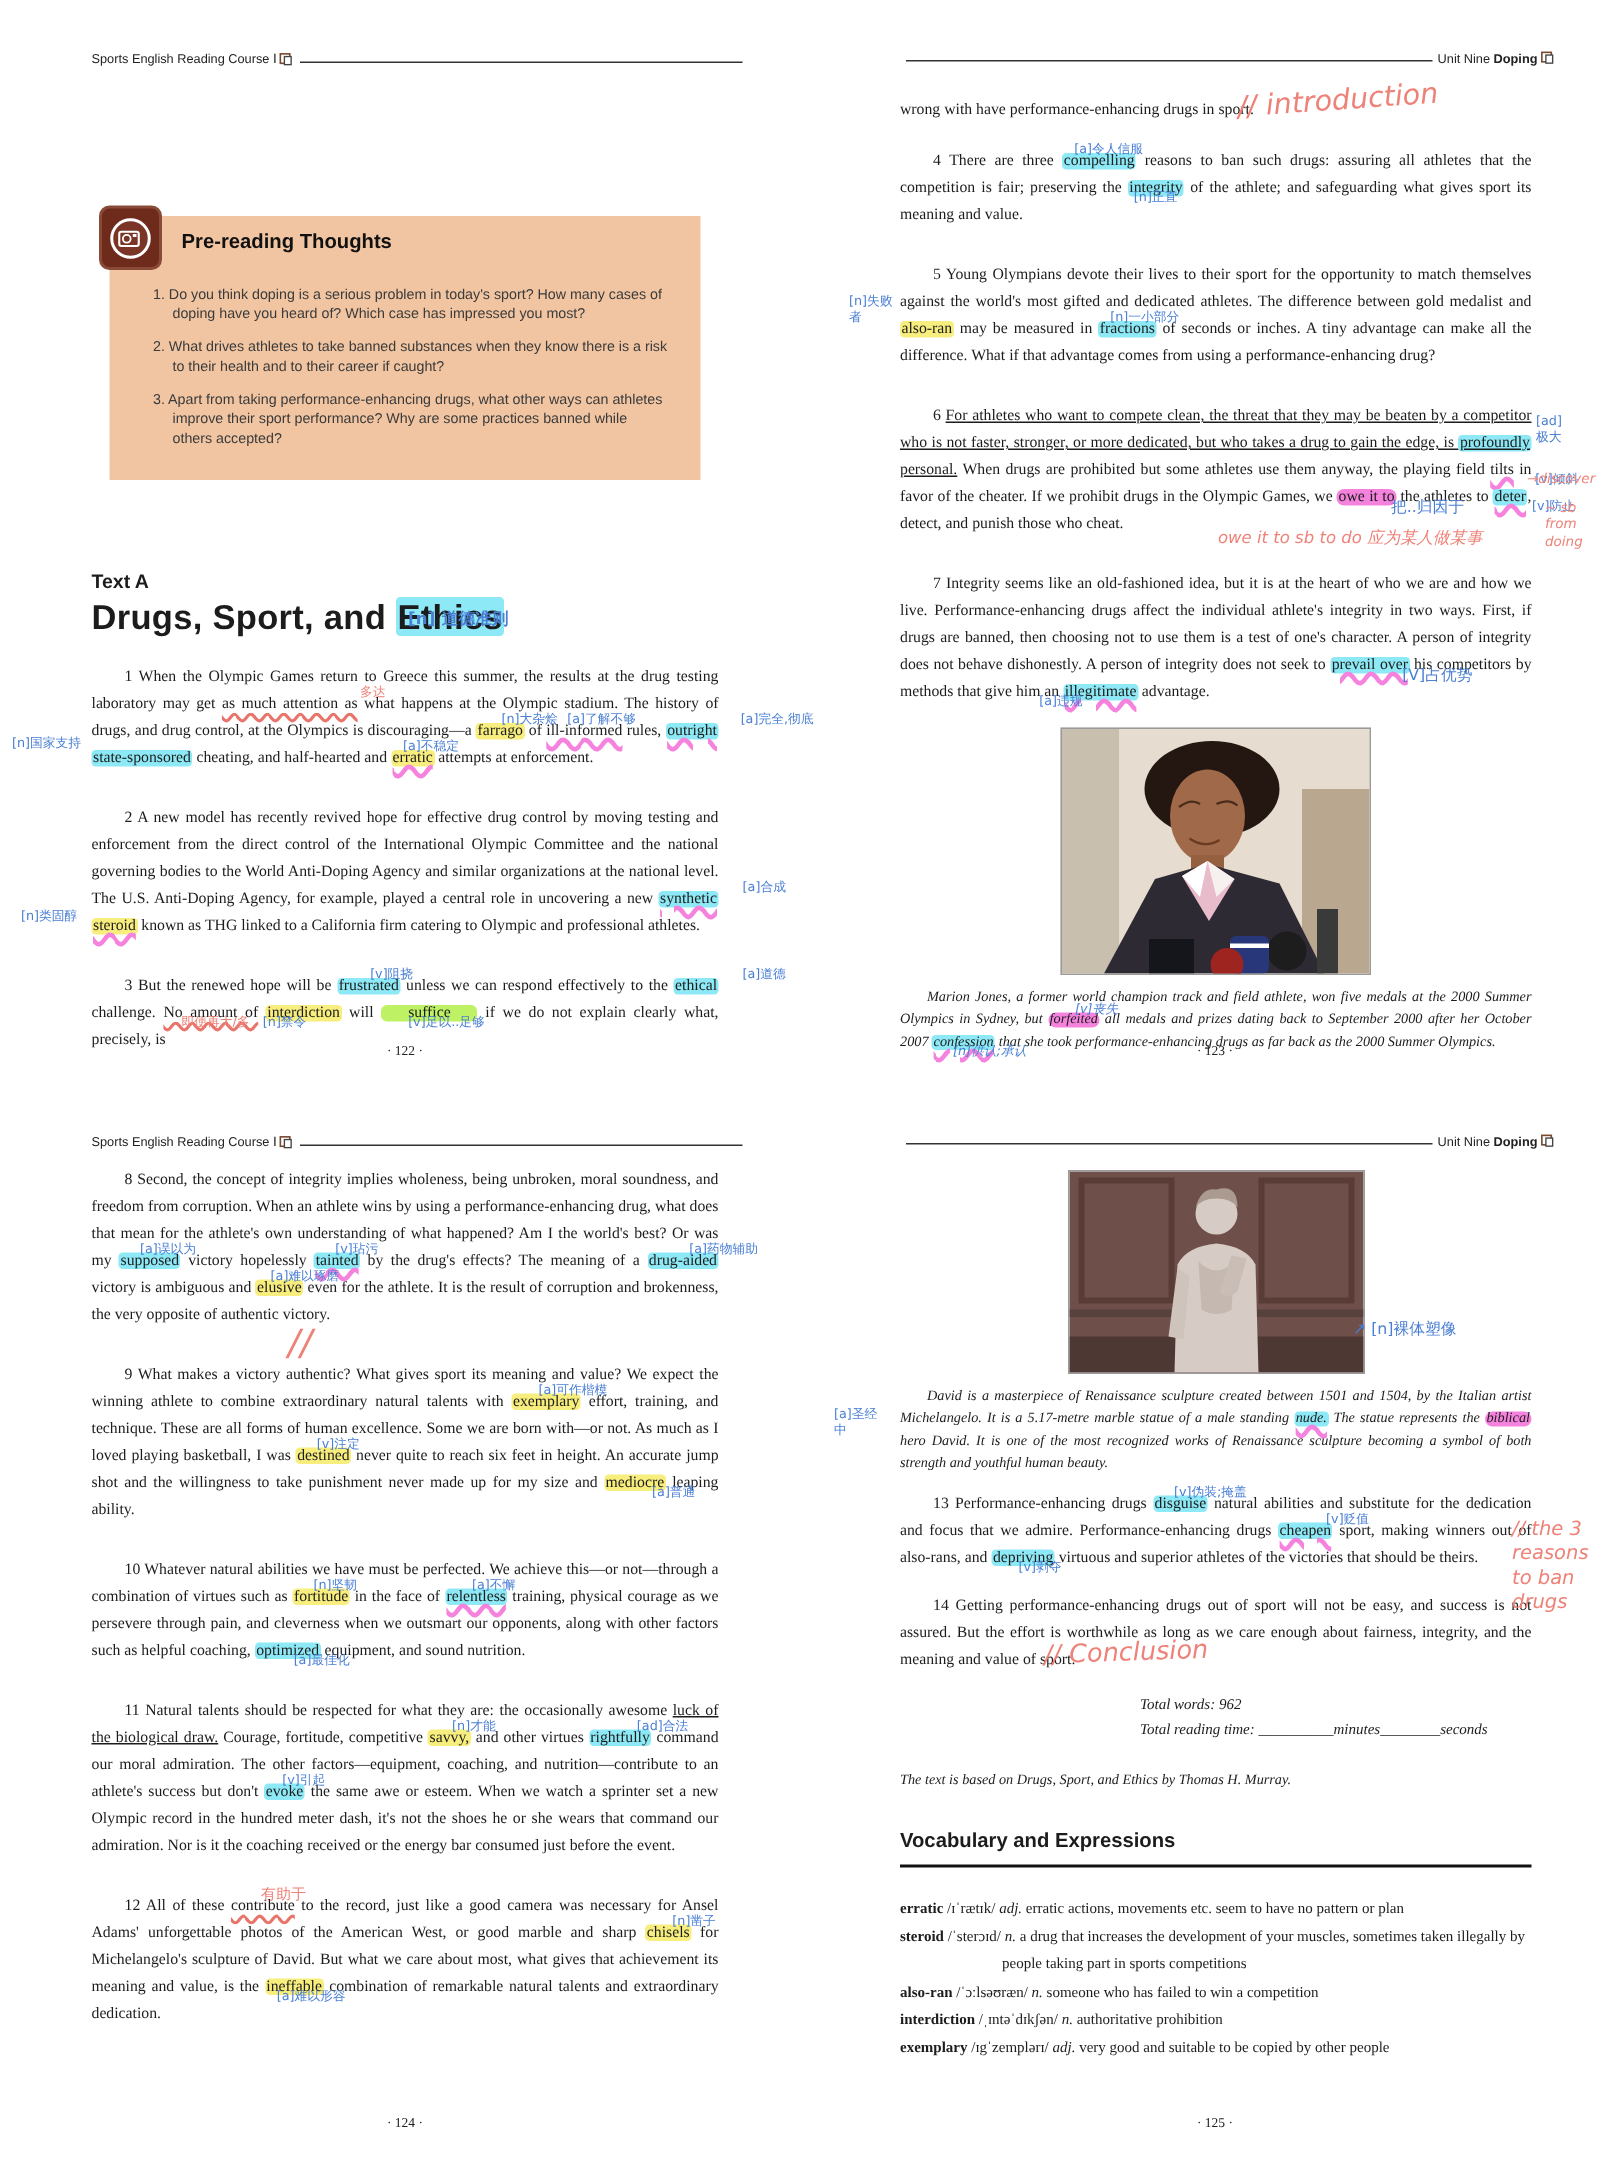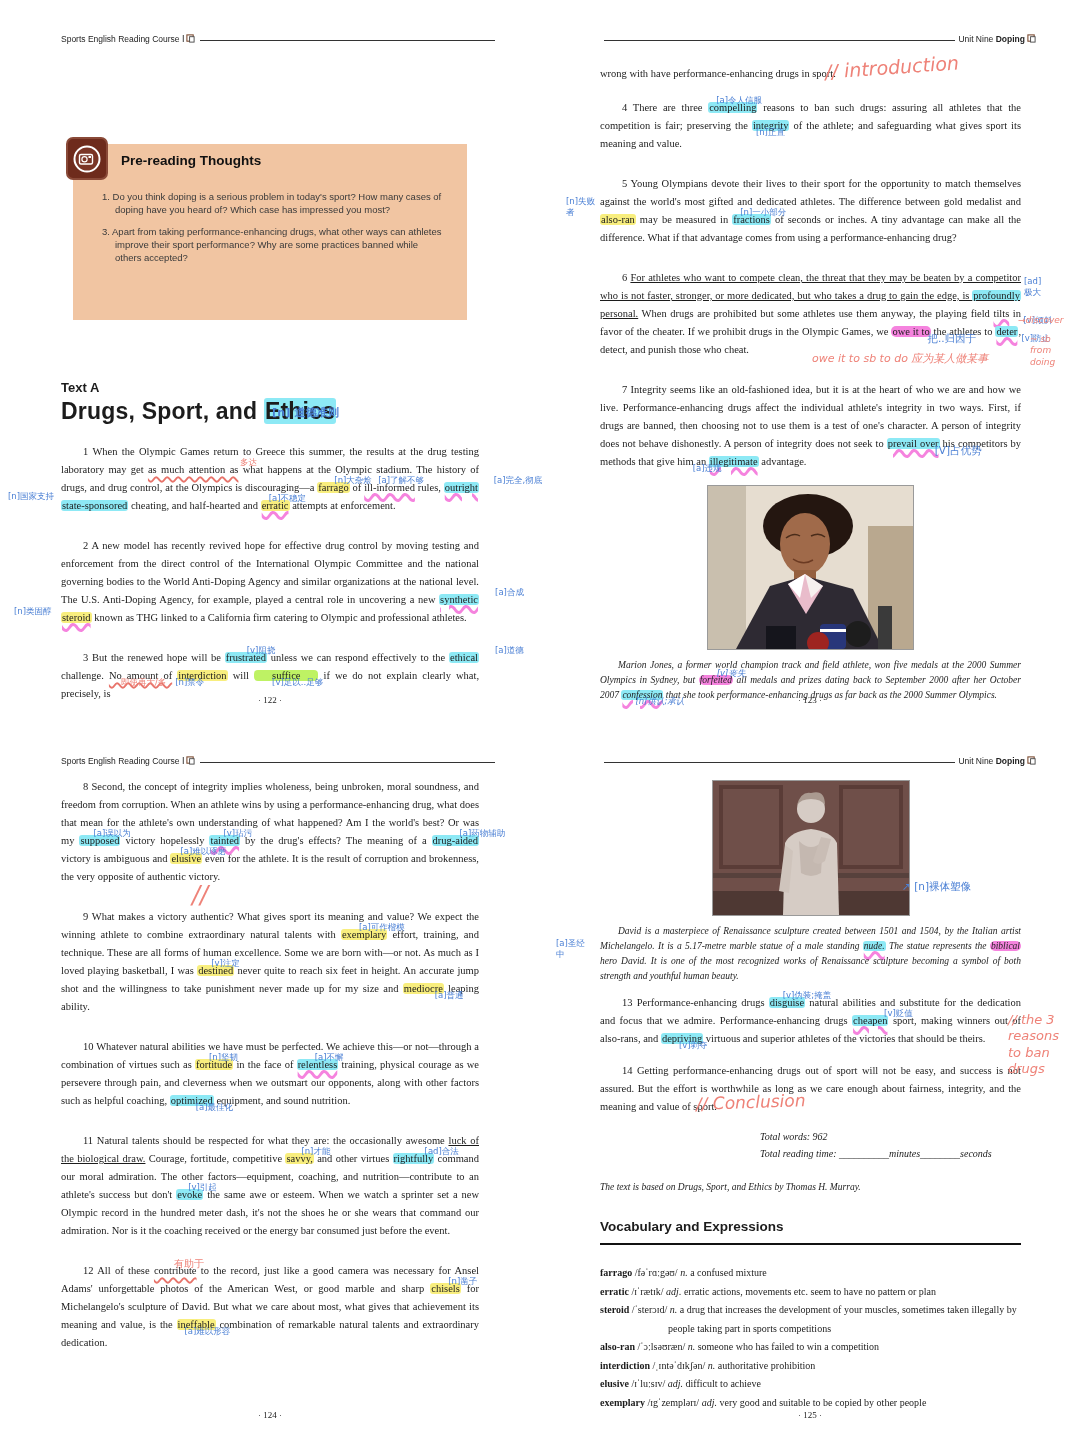--- a/index.html
+++ b/index.html
@@ -95,20 +95,21 @@
           <rect x="1" y="1" width="7" height="7" fill="none" stroke="#7a4a30" stroke-width="1.2"></rect>
           <rect x="4" y="3" width="5" height="6" fill="#fff" stroke="#444" stroke-width="1"></rect>
         </svg>
       <span class="rule"></span>
     </div>
 
     <div class="prbox">
       <div class="prtitle">Pre-reading Thoughts</div>
       <div class="prq">
         <div class="q">1. Do you think doping is a serious problem in today's sport? How many cases of doping have you heard of? Which case has impressed you most?</div>
+        <div class="q">2. What drives athletes to take banned substances when they know there is a risk to their health and to their career if caught?</div>
         <div class="q">3. Apart from taking performance-enhancing drugs, what other ways can athletes improve their sport performance? Why are some practices banned while others accepted?</div>
       </div>
     </div>
     <div class="pricon">
       <svg width="30" height="30" viewBox="0 0 30 30">
         <circle cx="15" cy="15" r="12.5" fill="#7a3526" stroke="#ffffff" stroke-width="2"></circle>
         <rect x="7.5" y="10.5" width="13" height="9.5" rx="1.5" fill="none" stroke="#ffffff" stroke-width="1.4"></rect>
         <circle cx="12.5" cy="15.2" r="2.6" fill="none" stroke="#ffffff" stroke-width="1.2"></circle>
         <rect x="16.5" y="12" width="2.5" height="2" fill="#ffffff"></rect>
       </svg>
@@ -236,26 +237,24 @@
 
       <div class="totals">
         <div>Total words: 962</div>
         <div>Total reading time: __________minutes________seconds</div>
       </div>
 
       <p class="source">The text is based on Drugs, Sport, and Ethics by Thomas H. Murray.</p>
 
       <div class="vocab-head">Vocabulary and Expressions</div>
       <div>
-          <div class="vocab-row"><b>farrago </b><span>/fəˈrɑːgəʊ/ </span><i>n. </i><span>a confused mixture</span></div>
           <div class="vocab-row"><b>erratic </b><span>/ɪˈrætɪk/ </span><i>adj. </i><span>erratic actions, movements etc. seem to have no pattern or plan</span></div>
           <div class="vocab-row"><b>steroid </b><span>/ˈsterɔɪd/ </span><i>n. </i><span>a drug that increases the development of your muscles, sometimes taken illegally by people taking part in sports competitions</span></div>
           <div class="vocab-row"><b>also-ran </b><span>/ˈɔːlsəʊræn/ </span><i>n. </i><span>someone who has failed to win a competition</span></div>
           <div class="vocab-row"><b>interdiction </b><span>/ˌɪntəˈdɪkʃən/ </span><i>n. </i><span>authoritative prohibition</span></div>
-          <div class="vocab-row"><b>elusive </b><span>/ɪˈluːsɪv/ </span><i>adj. </i><span>difficult to achieve</span></div>
           <div class="vocab-row"><b>exemplary </b><span>/ɪgˈzemplərɪ/ </span><i>adj. </i><span>very good and suitable to be copied by other people</span></div>
         </div>
     </div>
 
     <div></div>
     <div class="pagenum" style="top:668px;">· 125 ·</div>
   <div class="float-note blue" style="left: 322px; top: 138px; font-size: 10.5px;">↗ [n]裸体塑像</div>
       <div class="float-note blue" style="left: -24px; top: 196px; font-size: 8.5px;">[a]圣经
 中</div>
       <div class="float-note red" style="left: 428px; top: 270px; font-size: 13px;">// the 3

